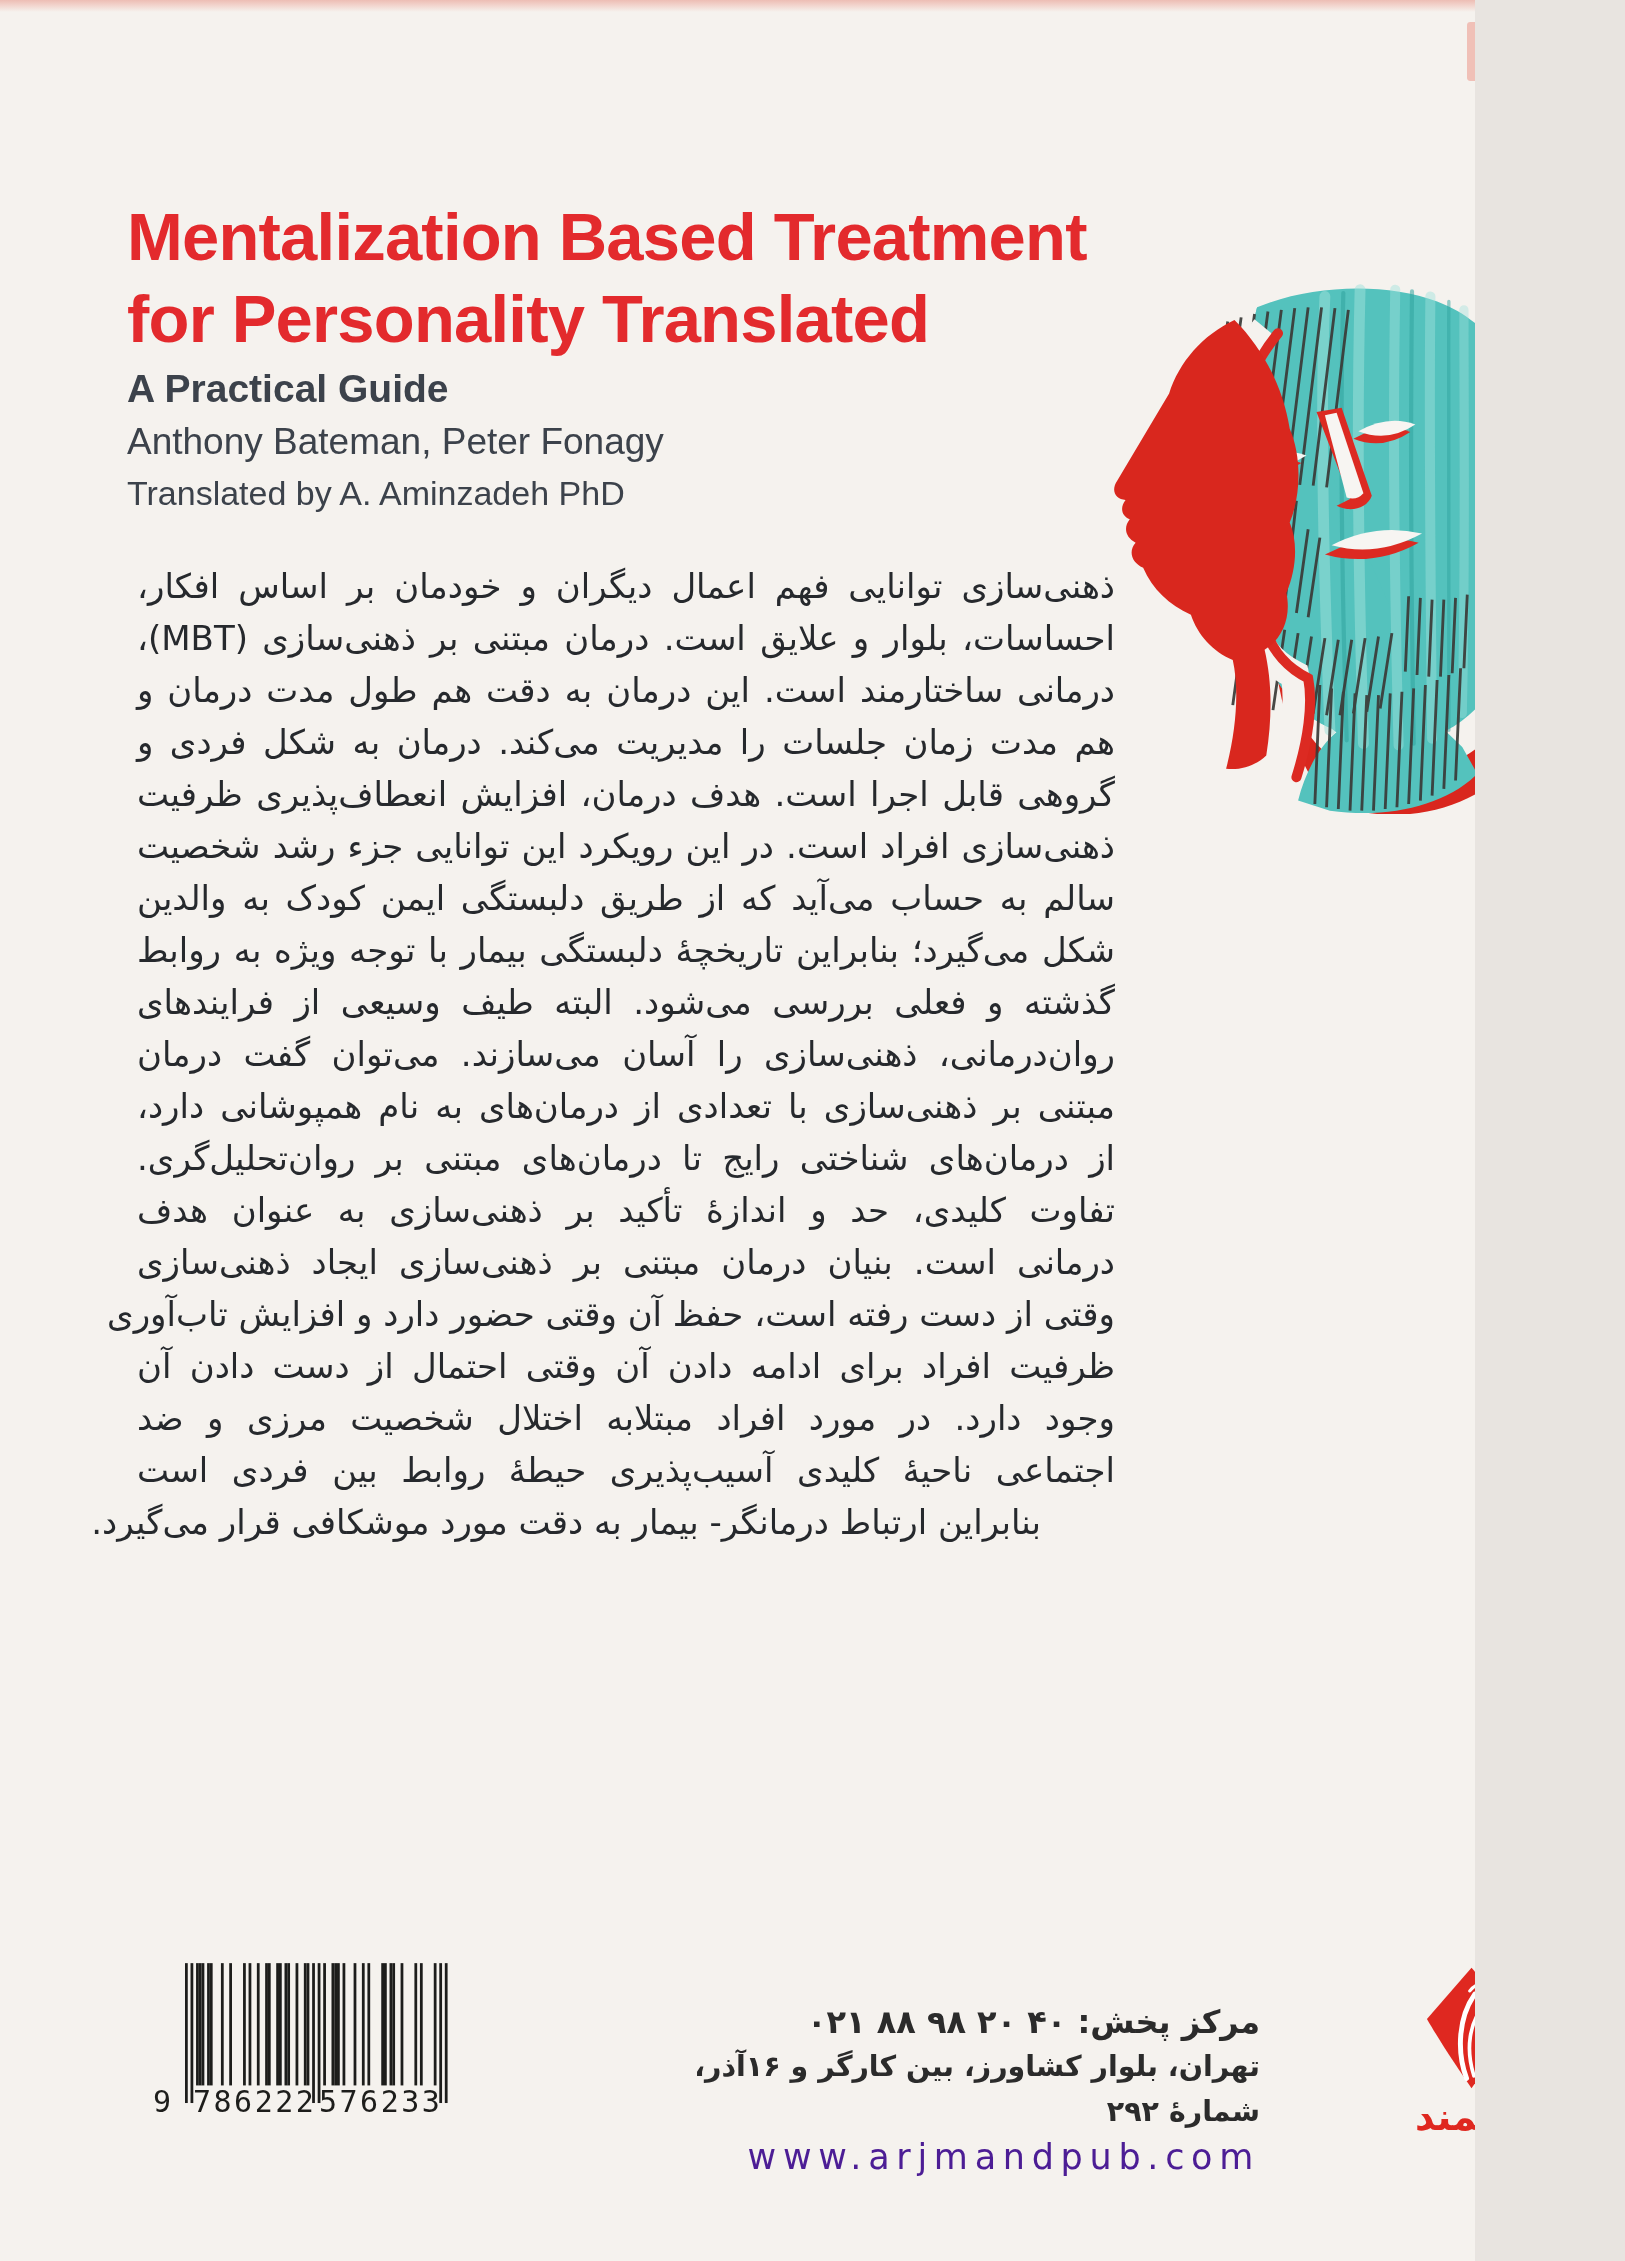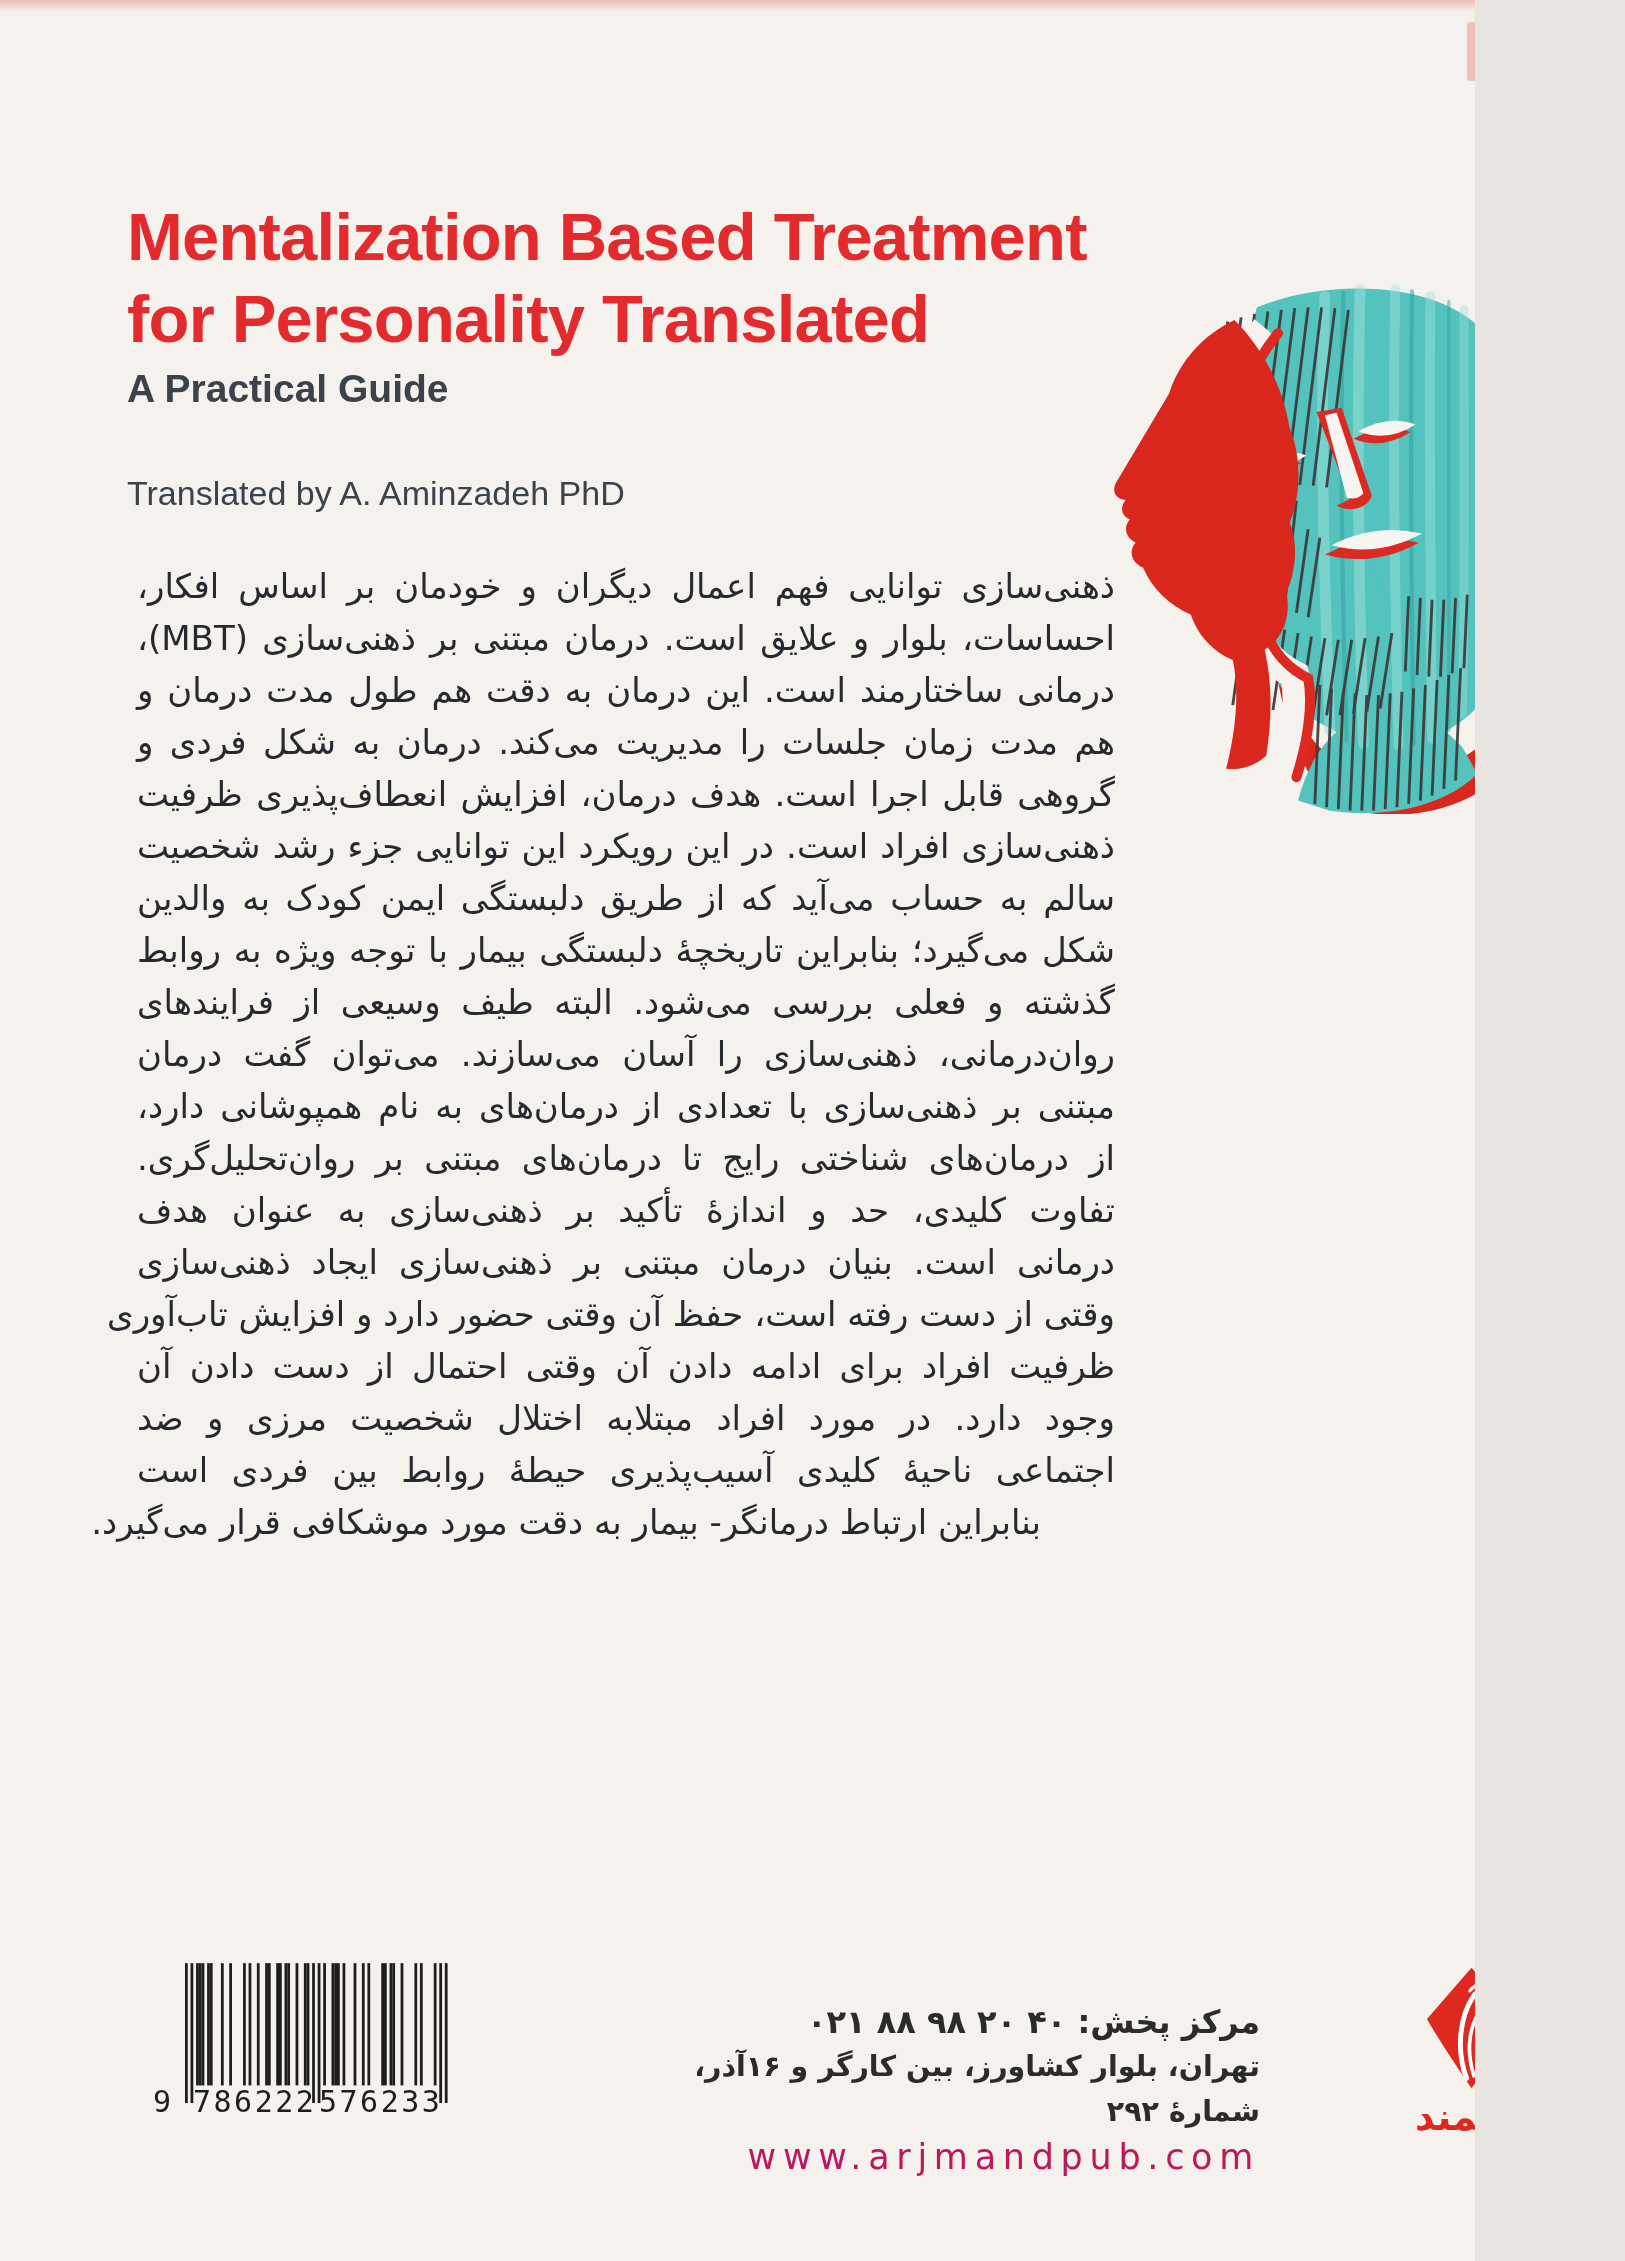--- a/index.html
+++ b/index.html
@@ -40,36 +40,37 @@
   .bc-prefix{left:0px;}
   .bc-g1{left:40px;width:117px;text-align:center;letter-spacing:2.5px;}
   .bc-g2{left:166px;width:119px;text-align:center;letter-spacing:2.5px;}
 
   
   .pub{position:absolute;right:215px;top:2000px;width:603px;direction:rtl;text-align:right;
         font-family:"DejaVu Sans",sans-serif;color:#2b2b2b;}
   .pub-phone{font-size:32px;font-weight:bold;line-height:44px;}
   .pub-address{font-size:28.5px;font-weight:bold;line-height:45px;}
   .pub-web{direction:ltr;font-family:"DejaVu Sans",sans-serif;font-weight:normal;
-        font-size:35px;line-height:47px;letter-spacing:6.7px;color:#be185d;}
+        font-size:35px;line-height:47px;letter-spacing:6.7px;color:#4c1d95;}
   .logo{position:absolute;left:1422px;top:1966px;width:99px;height:124px;}
   .logo-name{position:absolute;left:1415px;top:2095px;width:111px;text-align:right;
         font-family:"DejaVu Sans",sans-serif;font-weight:bold;font-size:38px;
         color:#df2820;line-height:1.2;}
 </style>
 </head>
 <body>
 
 <div class="page">
   <div class="top-edge"></div>
   <div class="corner-mark"></div>
 
   <div class="title l1">Mentalization Based Treatment</div>
   <div class="title l2">for Personality Translated</div>
   <div class="subtitle">A Practical Guide</div>
+  <div class="authors">Anthony Bateman, Peter Fonagy</div>
   <div class="translator">Translated by A. Aminzadeh PhD</div>
 
   <svg class="faces" viewBox="0 0 560 640" xmlns="http://www.w3.org/2000/svg" aria-hidden="true">
 
     <path d="M238,470 C250,540 270,590 300,625 C360,652 440,644 492,606 C524,582 544,550 552,512 L540,470 C520,530 480,572 420,590 C350,610 290,580 262,520 Z" fill="#d9271e"></path>
 
     <path d="M215,35 C280,8 368,5 430,28 C494,52 526,106 532,172 C540,252 538,332 528,396 C518,462 492,514 440,541 C392,566 336,566 304,538 C282,500 268,470 262,430 L256,380 C250,330 248,270 252,210 Z M304,538 C262,520 238,488 224,448 C206,400 198,340 198,278 L200,190 C202,125 206,70 215,35 L252,210 C248,270 250,330 256,380 L262,430 C268,470 282,500 304,538 Z" fill="#54c2bd" fill-rule="nonzero"></path>
     <path d="M215,35 C206,70 202,125 200,190 L198,278 C198,340 206,400 224,448 C238,488 262,520 304,538 L310,542 C288,560 272,592 264,624 L302,636 C372,646 440,630 478,592 L460,560 L440,541 Z" fill="#54c2bd"></path>
 
     <g fill="none" stroke-linecap="round">

